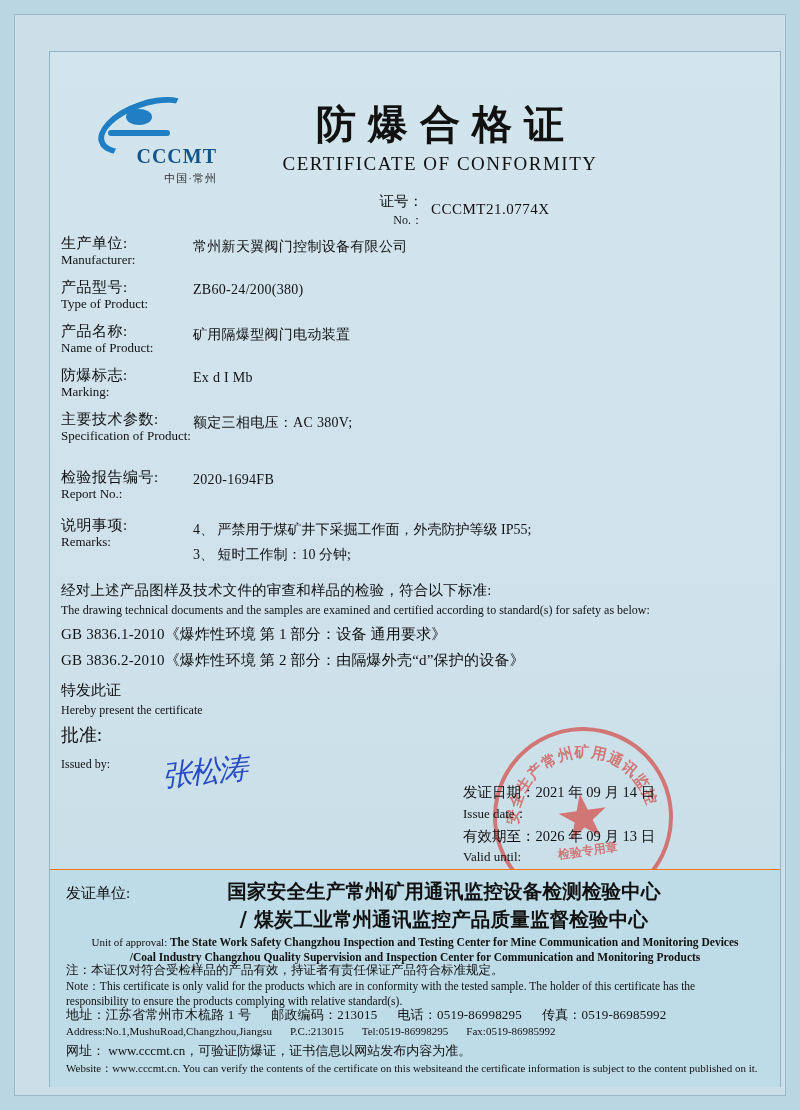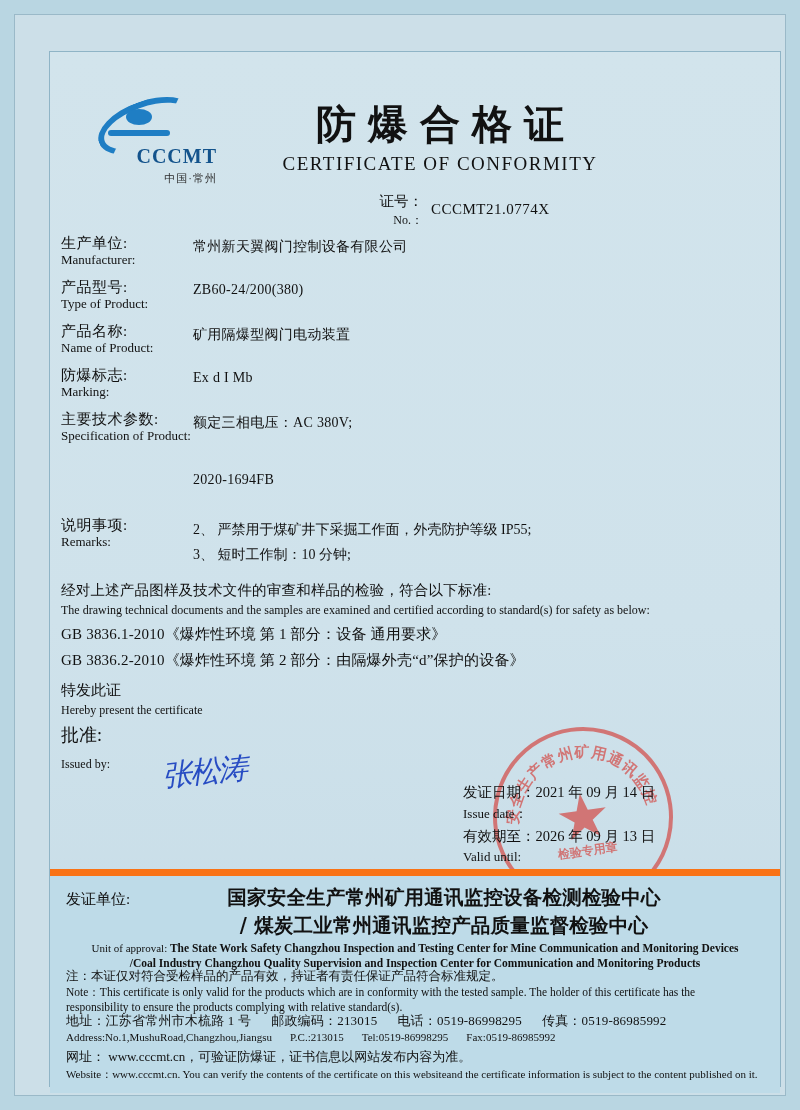--- a/index.html
+++ b/index.html
@@ -292,21 +292,21 @@
     font-weight: bold;
   }
   
   .footer {
     position: absolute;
     left: 35px;
     top: 854px;
     width: 730px;
     height: 217px;
     background: #bedbe8;
-    border-top: 7px solid #f97316;
+    border-top: 1px solid #f97316;
   }
   .unit-row {
     position: relative;
     padding-top: 8px;
     text-align: center;
   }
   .unit-label {
     position: absolute;
     left: 16px;
     top: 14px;
@@ -427,30 +427,34 @@
 
       <div class="frow" style="height:58px">
         <div class="flabel">
           <span class="cn">主要技术参数:</span>
           <span class="en">Specification of Product:</span>
         </div>
         <div class="fvalue">额定三相电压：AC 380V;</div>
       </div>
 
       <div class="frow" style="height:48px">
+        <div class="flabel">
+          <span class="cn">检验报告编号:</span>
+          <span class="en">Report No.:</span>
+        </div>
         <div class="fvalue">2020-1694FB</div>
       </div>
 
       <div class="frow" style="height:86px">
         <div class="flabel">
           <span class="cn">说明事项:</span>
           <span class="en">Remarks:</span>
         </div>
         <div class="remarks-lines">
-          <div>2、 严禁用于煤矿井下采掘工作面，外壳防护等级 IP55;</div>
+          <div>4、 严禁用于煤矿井下采掘工作面，外壳防护等级 IP55;</div>
           <div>3、 短时工作制：10 分钟;</div>
         </div>
       </div>
 
     </div>
 
     <div class="standards">
       <div class="std-cn">经对上述产品图样及技术文件的审查和样品的检验，符合以下标准:</div>
       <div class="std-en">The drawing technical documents and the samples are examined and certified according to standard(s) for safety as below:</div>
       <div class="std-item">GB 3836.1-2010《爆炸性环境 第 1 部分：设备 通用要求》</div>

